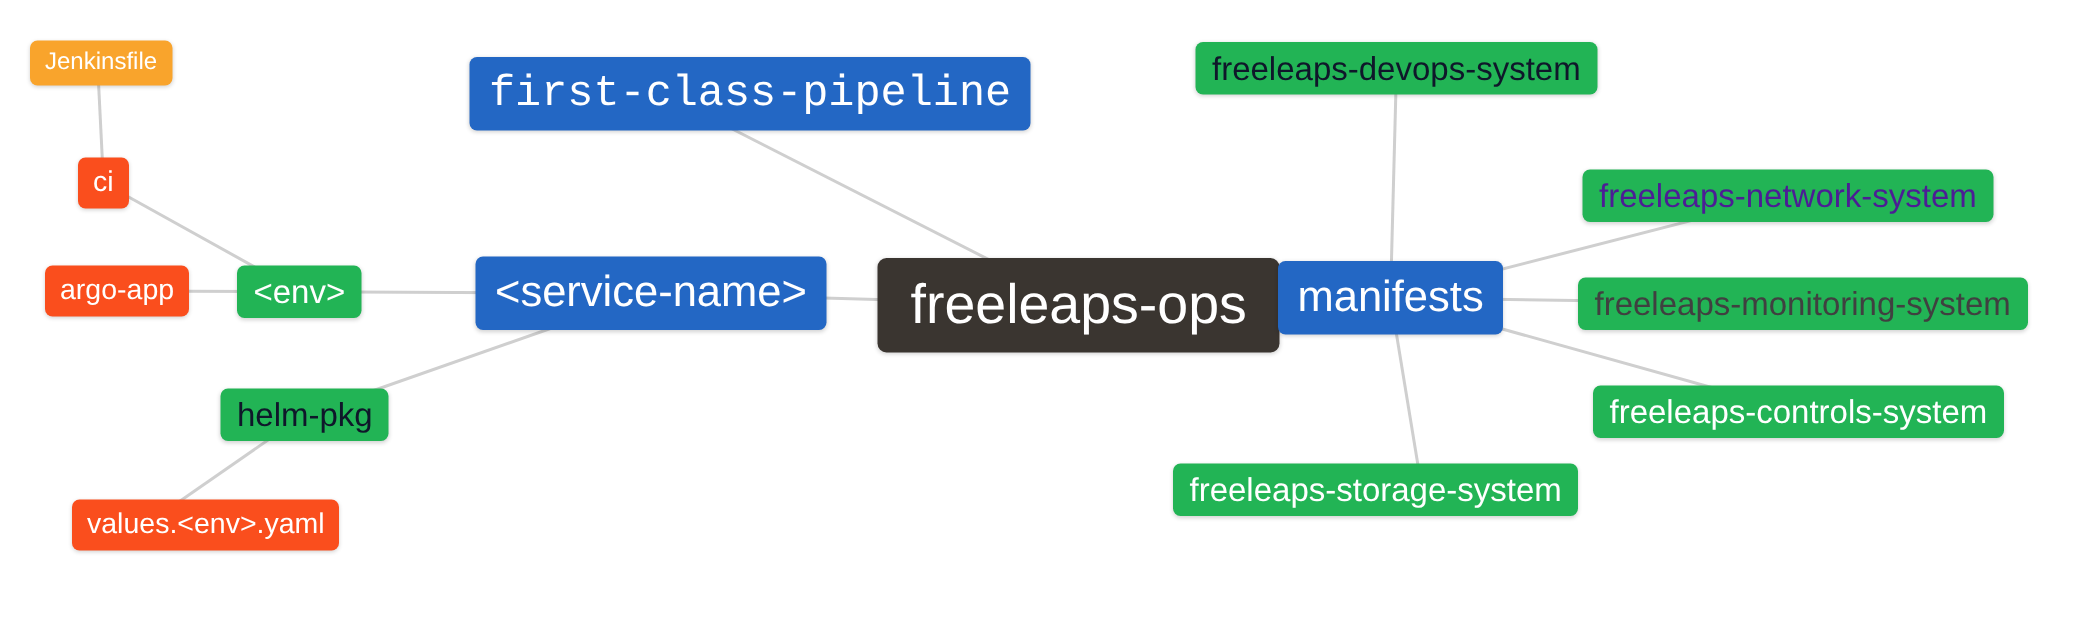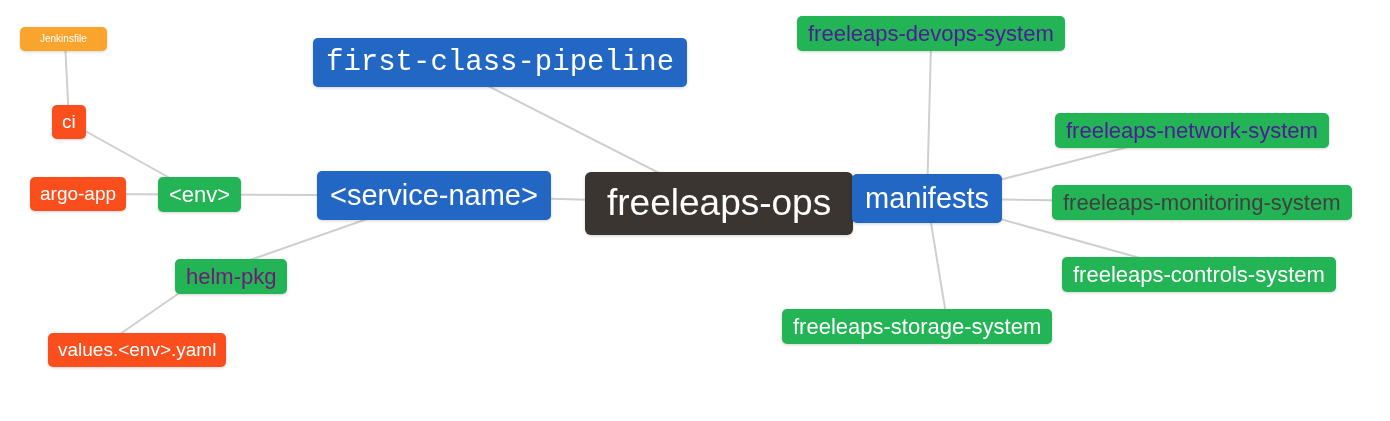--- a/index.html
+++ b/index.html
@@ -48,22 +48,22 @@
     font-size: 22px;
     padding: 5px 11px;
   }
   .level-tertiary {
     background: var(--c-tertiary);
     font-size: 19px;
     padding: 6px 10px;
   }
   .level-quaternary {
     background: var(--c-quaternary);
-    font-size: 10px;
-    padding: 6px 20px;
+    font-size: 16px;
+    padding: 6px 10px;
   }
 </style>
 </head>
 <body style="background: rgb(255, 255, 255);">
 
 <div class="canvas">
   <svg class="edge-layer" id="edge-layer" width="1390" height="421" viewBox="0 0 1390 421" xmlns="http://www.w3.org/2000/svg">
       <line x1="719" y1="203.5" x2="442" y2="62.5" stroke="#CFCFCF" stroke-width="2"></line>
       <line x1="719" y1="203.5" x2="434" y2="195.5" stroke="#CFCFCF" stroke-width="2"></line>
       <line x1="719" y1="203.5" x2="927" y2="198.5" stroke="#CFCFCF" stroke-width="2"></line>
@@ -78,24 +78,24 @@
       <line x1="927" y1="198.5" x2="1202" y2="202.5" stroke="#CFCFCF" stroke-width="2"></line>
       <line x1="927" y1="198.5" x2="1199" y2="274.5" stroke="#CFCFCF" stroke-width="2"></line>
       <line x1="927" y1="198.5" x2="948" y2="326.5" stroke="#CFCFCF" stroke-width="2"></line>
     </svg>
   <div id="node-layer">
       <div class="node level-root" style="left: 585px; top: 172px; color: rgb(255, 255, 255);">freeleaps-ops</div>
       <div class="node level-primary" style="left: 313px; top: 38px; color: rgb(255, 255, 255); font-family: Liberation Mono, monospace;">first-class-pipeline</div>
       <div class="node level-primary" style="left: 317px; top: 171px; color: rgb(255, 255, 255);">&lt;service-name&gt;</div>
       <div class="node level-primary" style="left: 852px; top: 174px; color: rgb(255, 255, 255);">manifests</div>
       <div class="node level-secondary" style="left: 158px; top: 177px; color: rgb(255, 255, 255); text-align: center;">&lt;env&gt;</div>
-      <div class="node level-secondary" style="left: 147px; top: 259px; color: #701a75; margin-left: 28px;">helm-pkg</div>
+      <div class="node level-secondary" style="left: 147px; top: 259px; color: #0f172a;">helm-pkg</div>
       <div class="node level-tertiary" style="left: 52px; top: 105px; color: rgb(255, 255, 255);">ci</div>
       <div class="node level-tertiary" style="left: 30px; top: 177px; color: rgb(255, 255, 255);">argo-app</div>
       <div class="node level-tertiary" style="left: 8px; top: 333px; color: rgb(255, 255, 255); margin-left: 40px;">values.&lt;env&gt;.yaml</div>
       <div class="node level-quaternary" style="left: 20px; top: 27px; color: rgb(255, 255, 255);">Jenkinsfile</div>
-      <div class="node level-secondary" style="left: 797px; top: 16px; color: #4c1d95;">freeleaps-devops-system</div>
+      <div class="node level-secondary" style="left: 797px; top: 28px; color: #0f172a;">freeleaps-devops-system</div>
       <div class="node level-secondary" style="left: 1055px; top: 113px; color: #4c1d95;">freeleaps-network-system</div>
       <div class="node level-secondary" style="left: 1052px; top: 185px; color: #404040;">freeleaps-monitoring-system</div>
       <div class="node level-secondary" style="left: 1062px; top: 257px; color: rgb(255, 255, 255);">freeleaps-controls-system</div>
       <div class="node level-secondary" style="left: 782px; top: 309px; color: rgb(255, 255, 255);">freeleaps-storage-system</div>
     </div>
 </div>
 
 </body></html>

